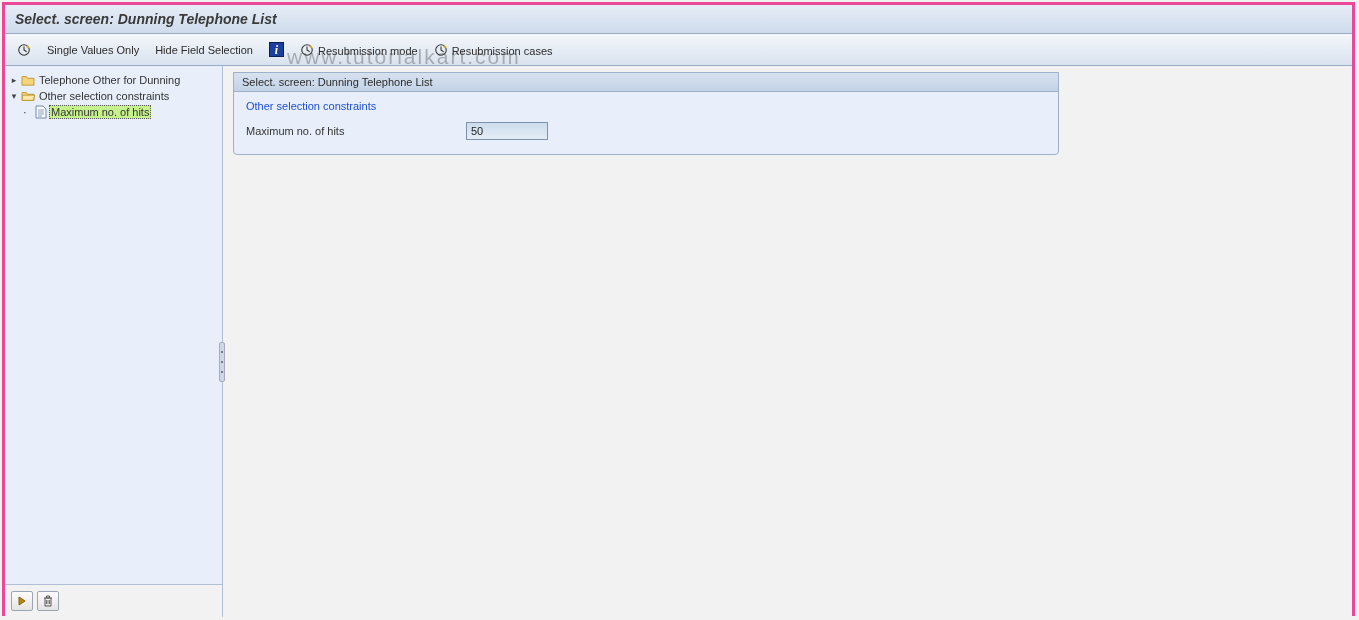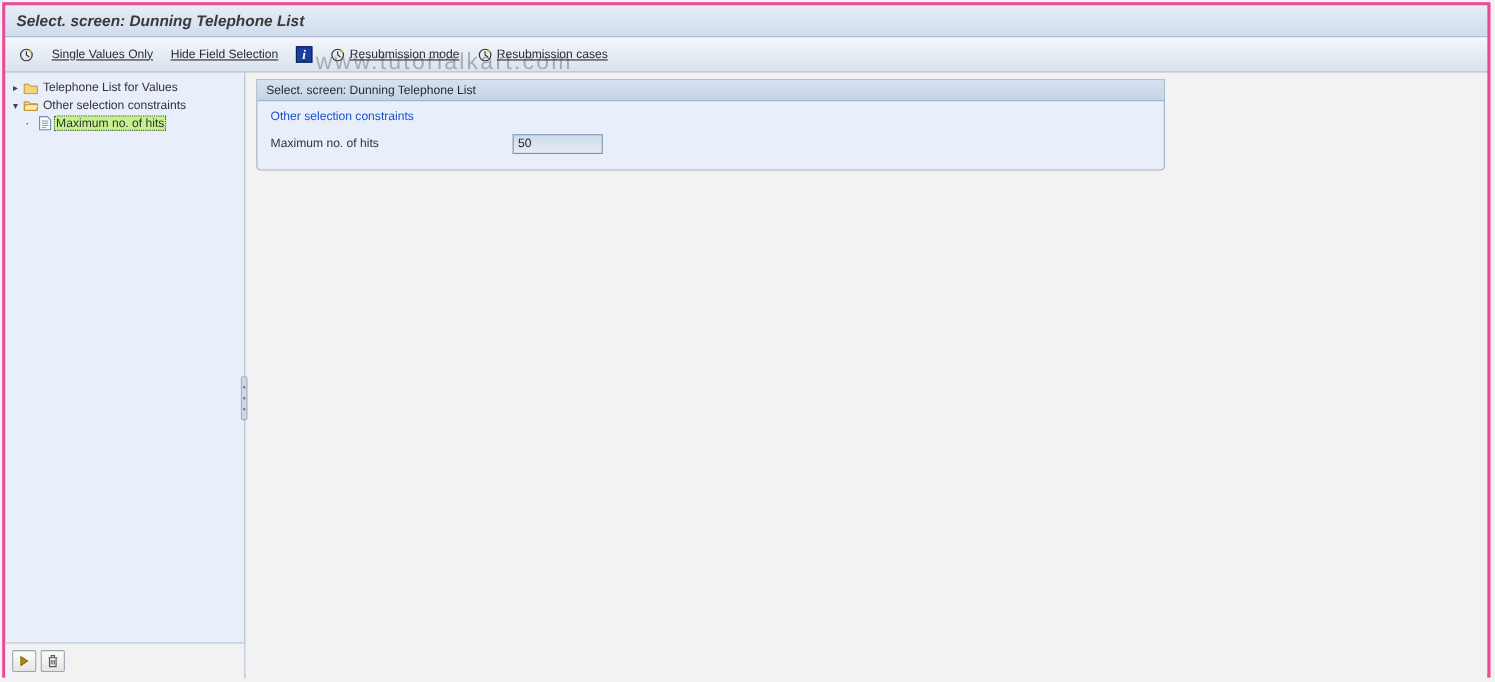--- a/index.html
+++ b/index.html
@@ -37,26 +37,25 @@
     background: linear-gradient(#f4f7fb, #d9e2ee);
     border-bottom: 1px solid #97acc4;
     padding: 4px 8px;
     display: flex;
     align-items: center;
     gap: 8px;
     height: 32px;
   }
   .tb-btn {
     display: flex;
-    align-items: center;
+    align-items: flex-end;
     gap: 4px;
     padding: 2px 4px;
     cursor: pointer;
     color: #2b2b2b;
-    text-decoration: underline;
   }
   .icon-clock {
     width: 14px; height: 14px;
     flex-shrink:0;
   }
   .icon-info-box {
     width: 15px; height: 15px;
     background: #1c3f9e;
     color: #fff;
     font-weight: bold;
@@ -237,21 +236,21 @@
   <div class="main-area">
 
     <div class="sidebar">
       <div class="tree">
 
         <div class="tree-row">
           <span class="twisty">▸</span>
           <svg class="folder-icon" viewBox="0 0 16 14">
             <path d="M1 3 h5 l1.5 2 H15 v8 H1 Z" fill="#f5d57a" stroke="#b8922f"></path>
           </svg>
-          <span class="tree-label">Telephone List for Values</span>
+          <span class="tree-label">Telephone Other for Dunning</span>
         </div>
 
         <div class="tree-row">
           <span class="twisty">▾</span>
           <svg class="folder-icon" viewBox="0 0 16 14">
             <path d="M1 3 h5 l1.5 2 H15 v7 H1 Z" fill="#f5d57a" stroke="#b8922f"></path>
             <path d="M2 6 H16 L14 12 H1 Z" fill="#ffe9a8" stroke="#b8922f"></path>
           </svg>
           <span class="tree-label">Other selection constraints</span>
         </div>

